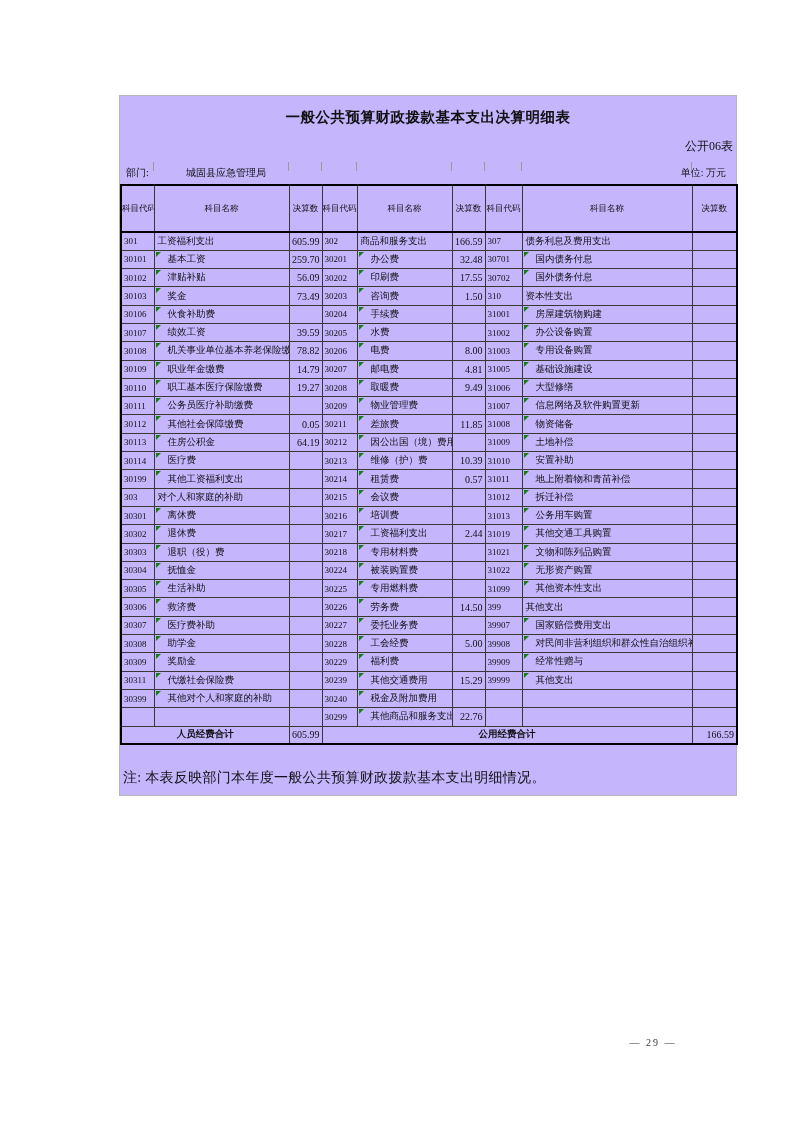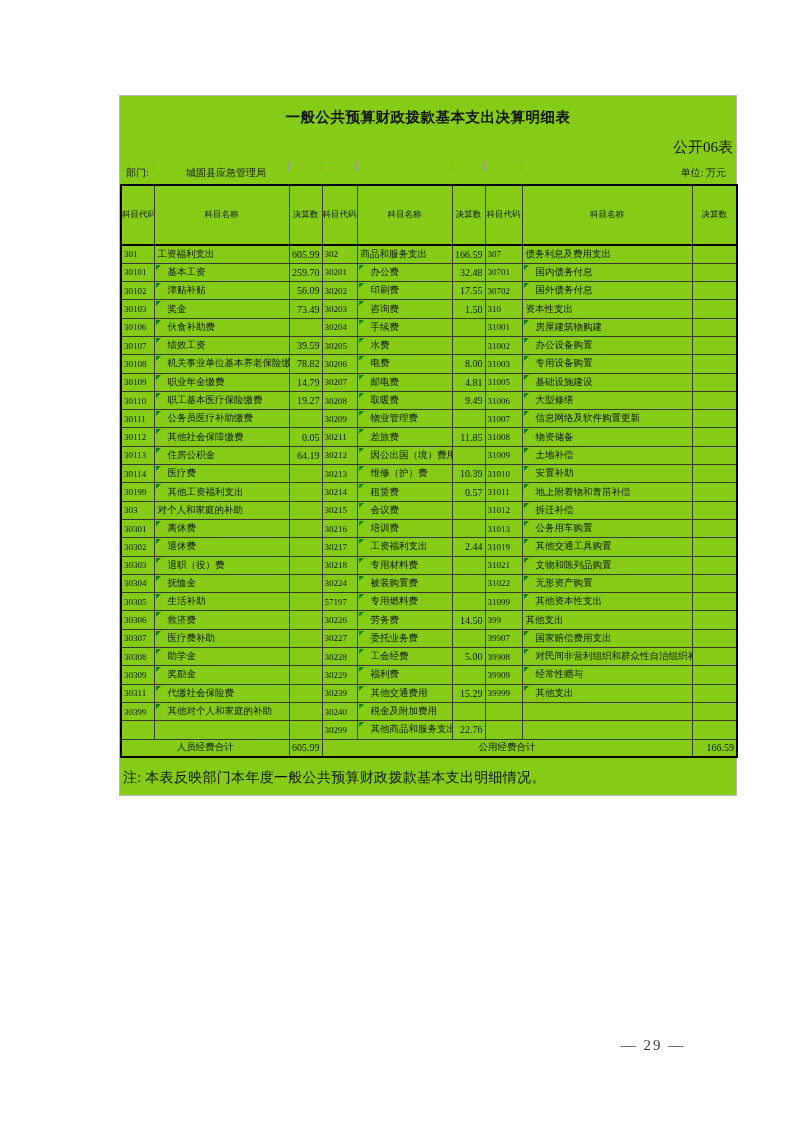--- a/index.html
+++ b/index.html
@@ -4,67 +4,67 @@
 <style>
   * { margin:0; padding:0; box-sizing:border-box; }
   html,body { background:#ffffff; }
   body {
     width:793px; height:1122px; position:relative;
     font-family:"Liberation Serif","DejaVu Serif",serif;
     color:#111;
   }
   .doc-box {
     position:absolute; left:119px; top:95px; width:618px; height:701px;
-    border:1px solid #b7b7b7; background:#84cc16;
+    border:1px solid #b7b7b7; background:#c4b5fd;
   }
   .doc-title {
     position:absolute; top:12px; left:0; width:100%;
     text-align:center; font-size:14.5px; font-weight:bold; letter-spacing:0.5px;
   }
   .table-code {
-    position:absolute; top:42px; right:3px; font-size:15px;font-family:Liberation Serif, serif;
+    position:absolute; top:42px; right:3px; font-size:12px;font-family:Liberation Serif, serif;
   }
   .meta-row { position:absolute; top:66px; left:0; width:100%; height:21px; font-size:10px; }
   .meta-dept-label { position:absolute; left:6px; bottom:3px; }
   .meta-dept-value { position:absolute; left:66px; bottom:3px; }
   .meta-unit { position:absolute; right:10px; bottom:3px; }
   .tick { position:absolute; top:0; width:0; height:9px; border-left:1px solid #9a9a9a; }
 
   table.budget {
     position:absolute; top:88px; left:0; width:616px;
     border-collapse:collapse; table-layout:fixed;
     border:2px solid #000;
   }
   .budget th, .budget td {
     border:1px solid #383838; overflow:hidden; white-space:nowrap;
     vertical-align:middle;
   }
   .budget thead th {
-    height:60px; font-weight:normal; font-size:8.5px; text-align:center;
+    height:47px; font-weight:normal; font-size:8.5px; text-align:center;
     border-bottom:2px solid #000;
   }
   .budget tbody tr { height:18.3px; }
   td.code { font-size:9px; text-align:left; padding-left:2px; }
   td.name { font-size:9.5px; text-align:left; padding-left:3px; position:relative; }
   td.name.indent { padding-left:13px; }
   td.val  { font-size:10px; text-align:right; padding-right:2px; }
   .tri {
     position:absolute; left:1px; top:1px; width:0; height:0;
     border-top:5px solid #128012; border-right:5px solid transparent;
   }
   tr.footer-row { height:18px; }
   tr.footer-row td { border-top:1.5px solid #000; }
-  td.sum-label { font-size:9.5px; text-align:center; }
+  td.sum-label { font-size:9.5px; text-align:center;font-weight:bold; }
 
   .doc-note {
     position:absolute; top:673px; left:3px; font-size:14px; letter-spacing:0.3px;
   }
   .page-number {
     position:absolute; left:598px; top:1037px; width:110px;
-    text-align:center; font-size:15px; color:#3a3a3a; letter-spacing:2px;
+    text-align:center; font-size:10px; color:#3a3a3a; letter-spacing:2px;
   }
 </style>
 </head>
 <body>
 
 <div class="doc-box">
   <div class="doc-title">一般公共预算财政拨款基本支出决算明细表</div>
   <div class="table-code">公开06表</div>
 
   <div class="meta-row">
@@ -313,21 +313,21 @@
           <td class="name indent"><span class="tri"></span><span>被装购置费</span></td>
           <td class="val"></td>
           <td class="code">31022</td>
           <td class="name indent"><span class="tri"></span><span>无形资产购置</span></td>
           <td class="val"></td>
         </tr>
         <tr>
           <td class="code">30305</td>
           <td class="name indent"><span class="tri"></span><span>生活补助</span></td>
           <td class="val"></td>
-          <td class="code">57197</td>
+          <td class="code">30225</td>
           <td class="name indent"><span class="tri"></span><span>专用燃料费</span></td>
           <td class="val"></td>
           <td class="code">31099</td>
           <td class="name indent"><span class="tri"></span><span>其他资本性支出</span></td>
           <td class="val"></td>
         </tr>
         <tr>
           <td class="code">30306</td>
           <td class="name indent"><span class="tri"></span><span>救济费</span></td>
           <td class="val"></td>

